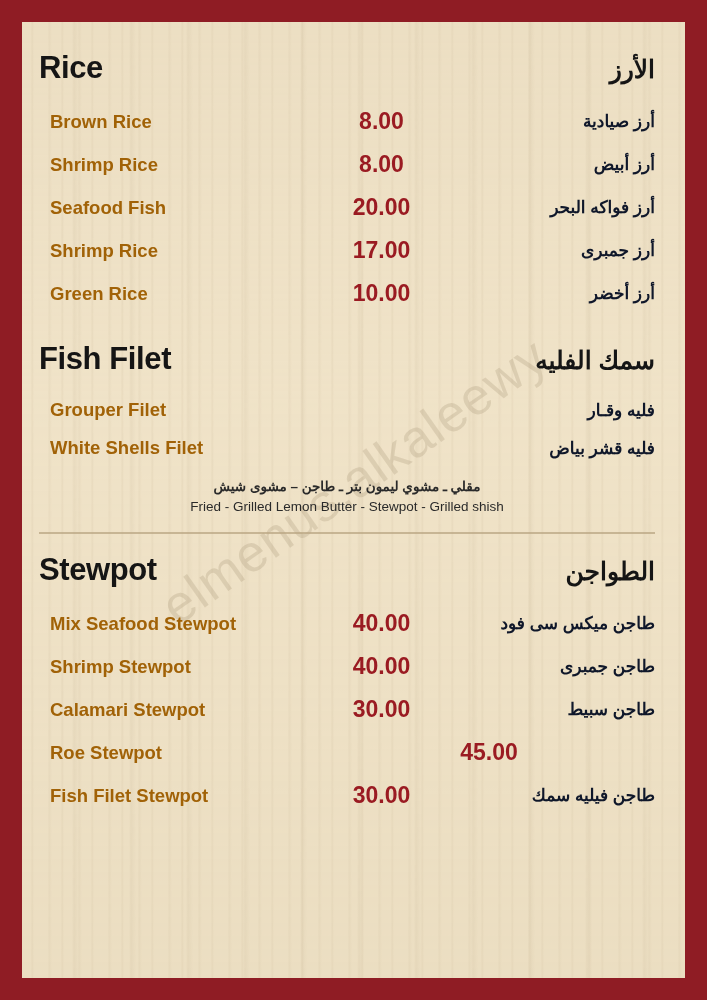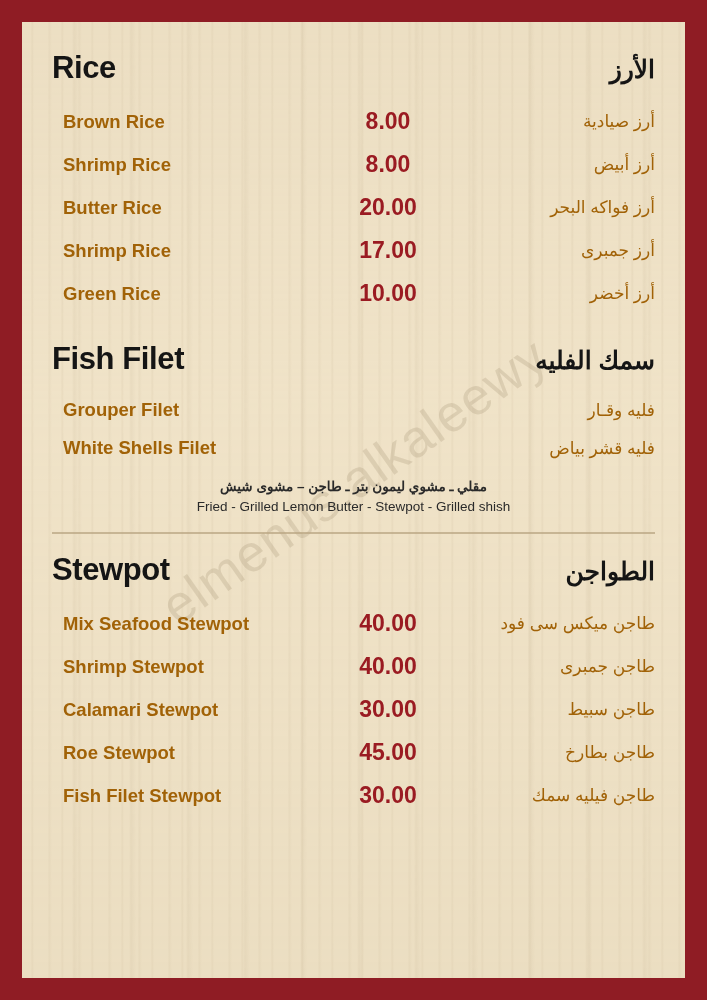--- a/index.html
+++ b/index.html
@@ -52,21 +52,21 @@
     transform: translate(-50%,-50%) rotate(-35deg);
     font-size: 52px;
     color: rgba(150,130,100,0.22);
     white-space: nowrap;
     letter-spacing: 1px;
     pointer-events: none;
     font-family: "Liberation Sans", sans-serif;
   }
   .content {
     position: relative;
-    padding: 28px 30px 0 30px;
+    padding: 28px 30px 0 17px;
   }
   .section { margin-bottom: 6px; }
   .section-head {
     display: flex;
     align-items: baseline;
     justify-content: space-between;
     margin-bottom: 14px;
   }
   .section-title-en {
     font-size: 31px;
@@ -100,22 +100,22 @@
     font-size: 23px;
     font-weight: bold;
     color: #9a1b22;
     padding-left: 18px;
   }
   .name-ar {
     flex: 0 0 auto;
     width: 215px;
     text-align: right;
     font-size: 17px;
-    font-weight: normal;
-    color: #a16207;
+    font-weight: bold;
+    color: #0f172a;
     direction: rtl;
   }
   .row.no-price .price { visibility: hidden; }
   .note {
     text-align: center;
     margin-top: 10px;
     line-height: 1.45;
   }
   .note-ar {
     font-size: 13.5px;
@@ -154,21 +154,21 @@
           <div class="name-en">Brown Rice</div>
           <div class="price">8.00</div>
           <div class="name-ar">أرز صيادية</div>
         </div>
         <div class="row">
           <div class="name-en">Shrimp Rice</div>
           <div class="price">8.00</div>
           <div class="name-ar">أرز أبيض</div>
         </div>
         <div class="row">
-          <div class="name-en">Butter Rice</div>
+          <div class="name-en">Seafood Fish</div>
           <div class="price">20.00</div>
           <div class="name-ar">أرز فواكه البحر</div>
         </div>
         <div class="row">
           <div class="name-en">Shrimp Rice</div>
           <div class="price">17.00</div>
           <div class="name-ar">أرز جمبرى</div>
         </div>
         <div class="row">
           <div class="name-en">Green Rice</div>
@@ -219,21 +219,20 @@
           <div class="name-ar">طاجن جمبرى</div>
         </div>
         <div class="row">
           <div class="name-en">Calamari Stewpot</div>
           <div class="price">30.00</div>
           <div class="name-ar">طاجن سبيط</div>
         </div>
         <div class="row">
           <div class="name-en">Roe Stewpot</div>
           <div class="price">45.00</div>
-          <div class="name-ar">طاجن بطارخ</div>
         </div>
         <div class="row">
           <div class="name-en">Fish Filet Stewpot</div>
           <div class="price">30.00</div>
           <div class="name-ar">طاجن فيليه سمك</div>
         </div>
       </div>
     </div>
 
   </div>

